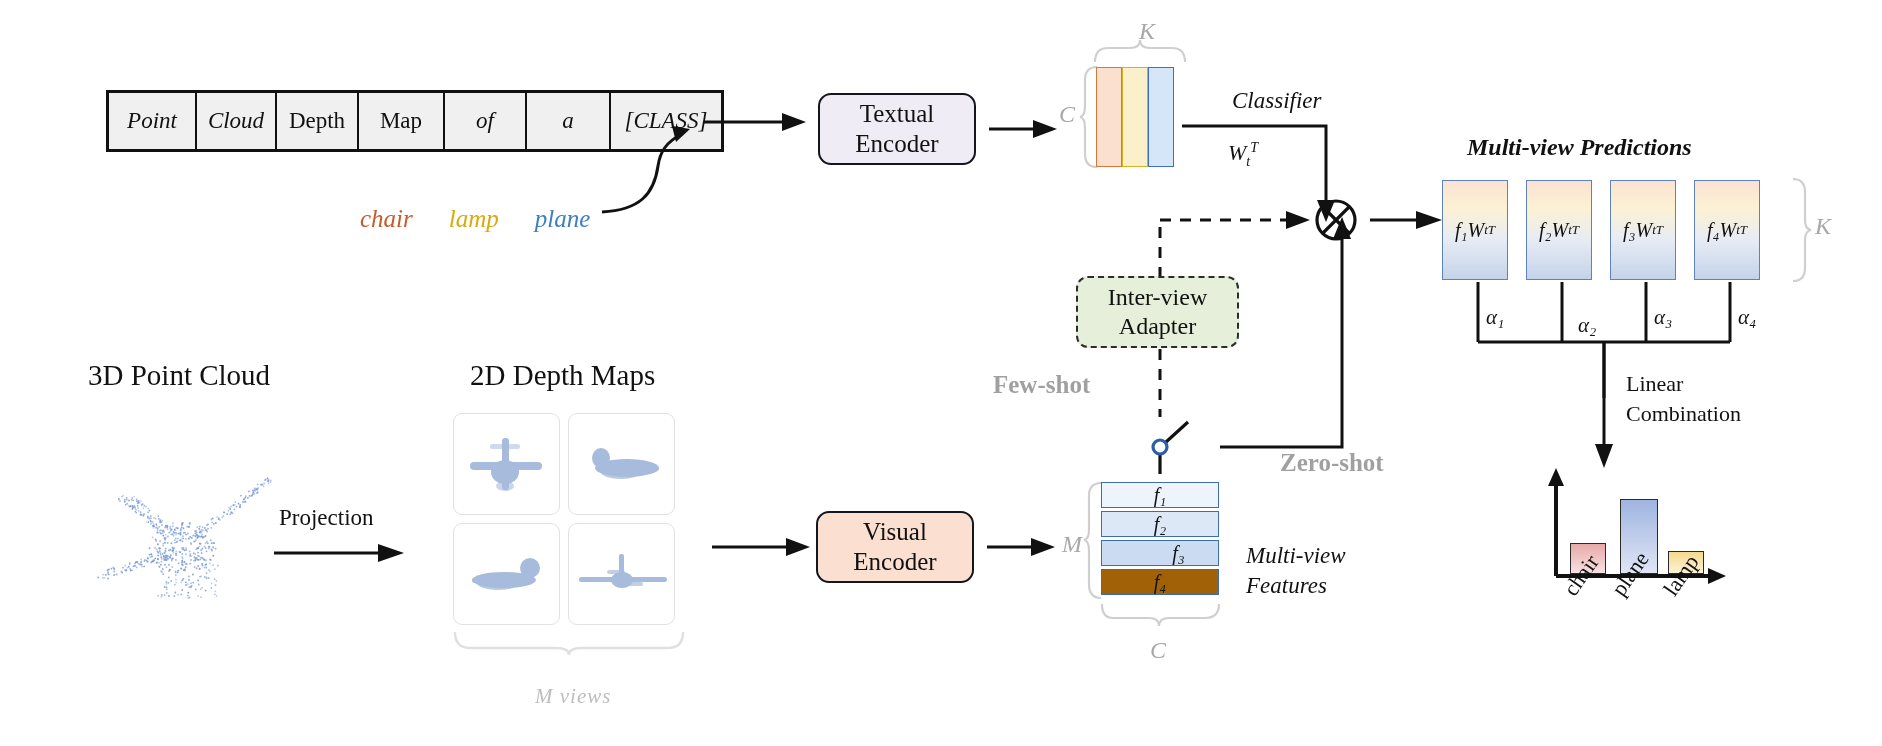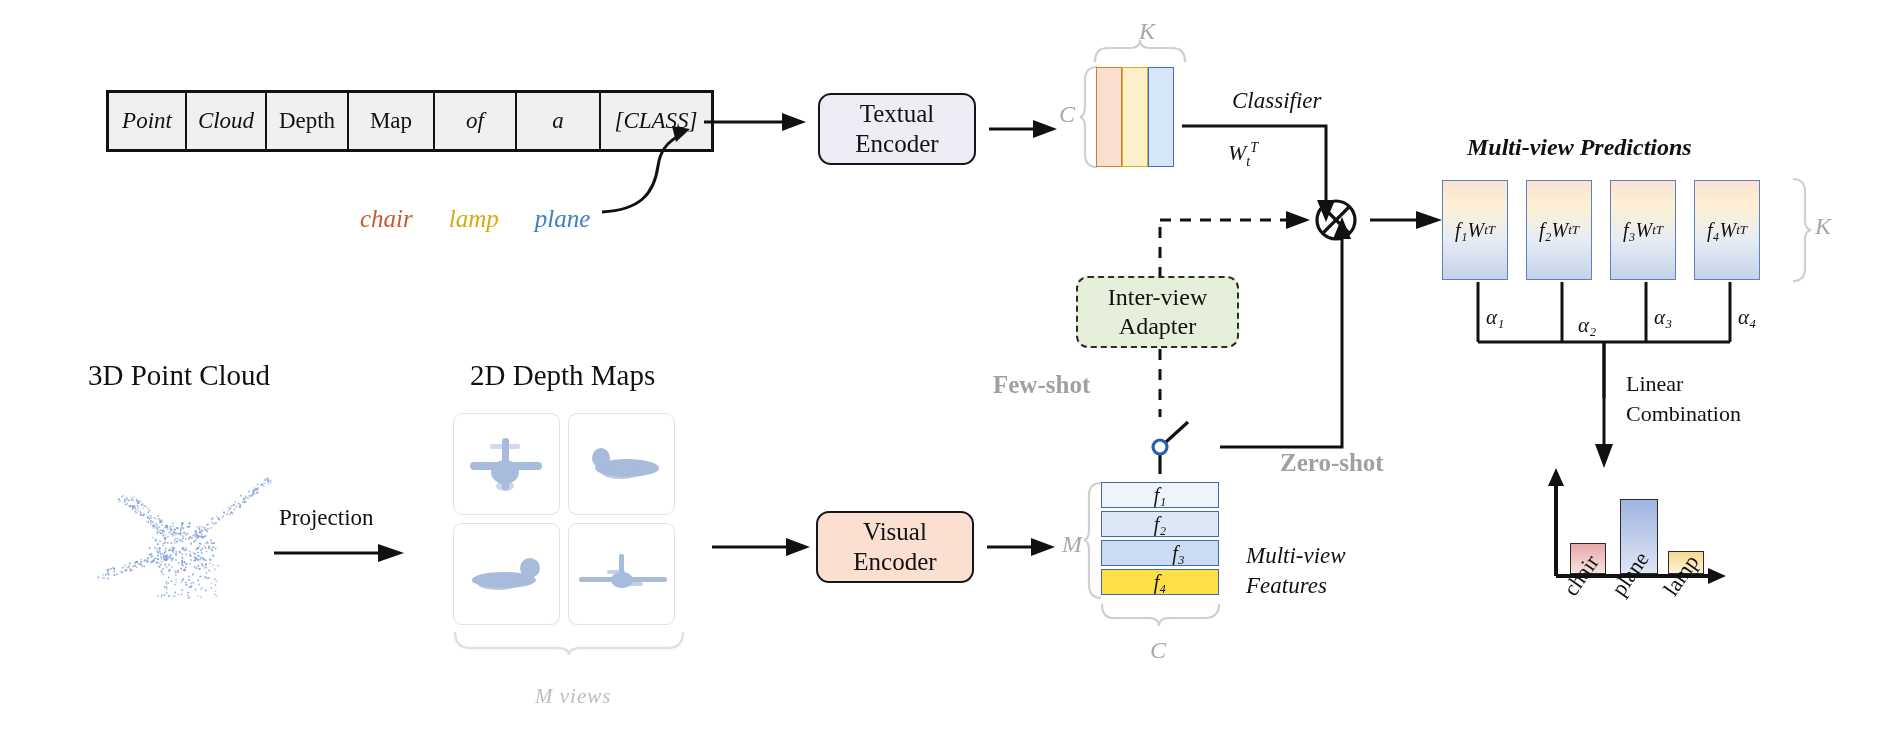--- a/index.html
+++ b/index.html
@@ -104,21 +104,21 @@
   }
   .feat-bar {
     width: 118px; height: 26px;
     border: 1.6px solid #3f6cad;
     display: flex; align-items: center; justify-content: center;
     font-size: 20px; font-style: italic; color: #111;
   }
   #feat-0 { background: #eef4fc; text-align: right; }
   #feat-1 { background: #dde8f7; }
   #feat-2 { background: #cbdcf2; padding-left: 37px; }
-  #feat-3 { background: #fde047; }
+  #feat-3 { background: #a16207; }
 
   
   #mv-predictions { left: 1442px; top: 180px; display: flex; gap: 18px; }
   .pred-box {
     width: 66px; height: 100px;
     border: 1.7px solid #5e82bd;
     background: linear-gradient(to bottom, #fbe3d2 0%, #fcf1d4 28%, #e7ecf4 60%, #c4d3ea 100%);
     display: flex; align-items: center; justify-content: center;
     font-size: 20px; color: #111; font-style: italic;
   }
@@ -169,21 +169,21 @@
     white-space: nowrap;
   }
   .chart-bar { position: absolute; }
 </style>
 </head>
 <body>
 
 <div id="canvas">
 
   <div class="abs" id="prompt-template">
-      <div class="prompt-cell italic" style="width: 78px;">Point</div>
+      <div class="prompt-cell italic" style="width: 88px;">Point</div>
       <div class="prompt-cell italic" style="width: 80px;">Cloud</div>
       <div class="prompt-cell" style="width: 82px;">Depth</div>
       <div class="prompt-cell" style="width: 86px;">Map</div>
       <div class="prompt-cell italic" style="width: 82px;">of</div>
       <div class="prompt-cell italic" style="width: 84px;">a</div>
       <div class="prompt-cell italic" style="width: 110px;">[CLASS]</div>
     </div>
 
   <svg class="abs" style="left:700px; top:100px;" width="110" height="46">
     <line x1="4" y1="22" x2="82" y2="22" stroke="#111" stroke-width="3"></line>

